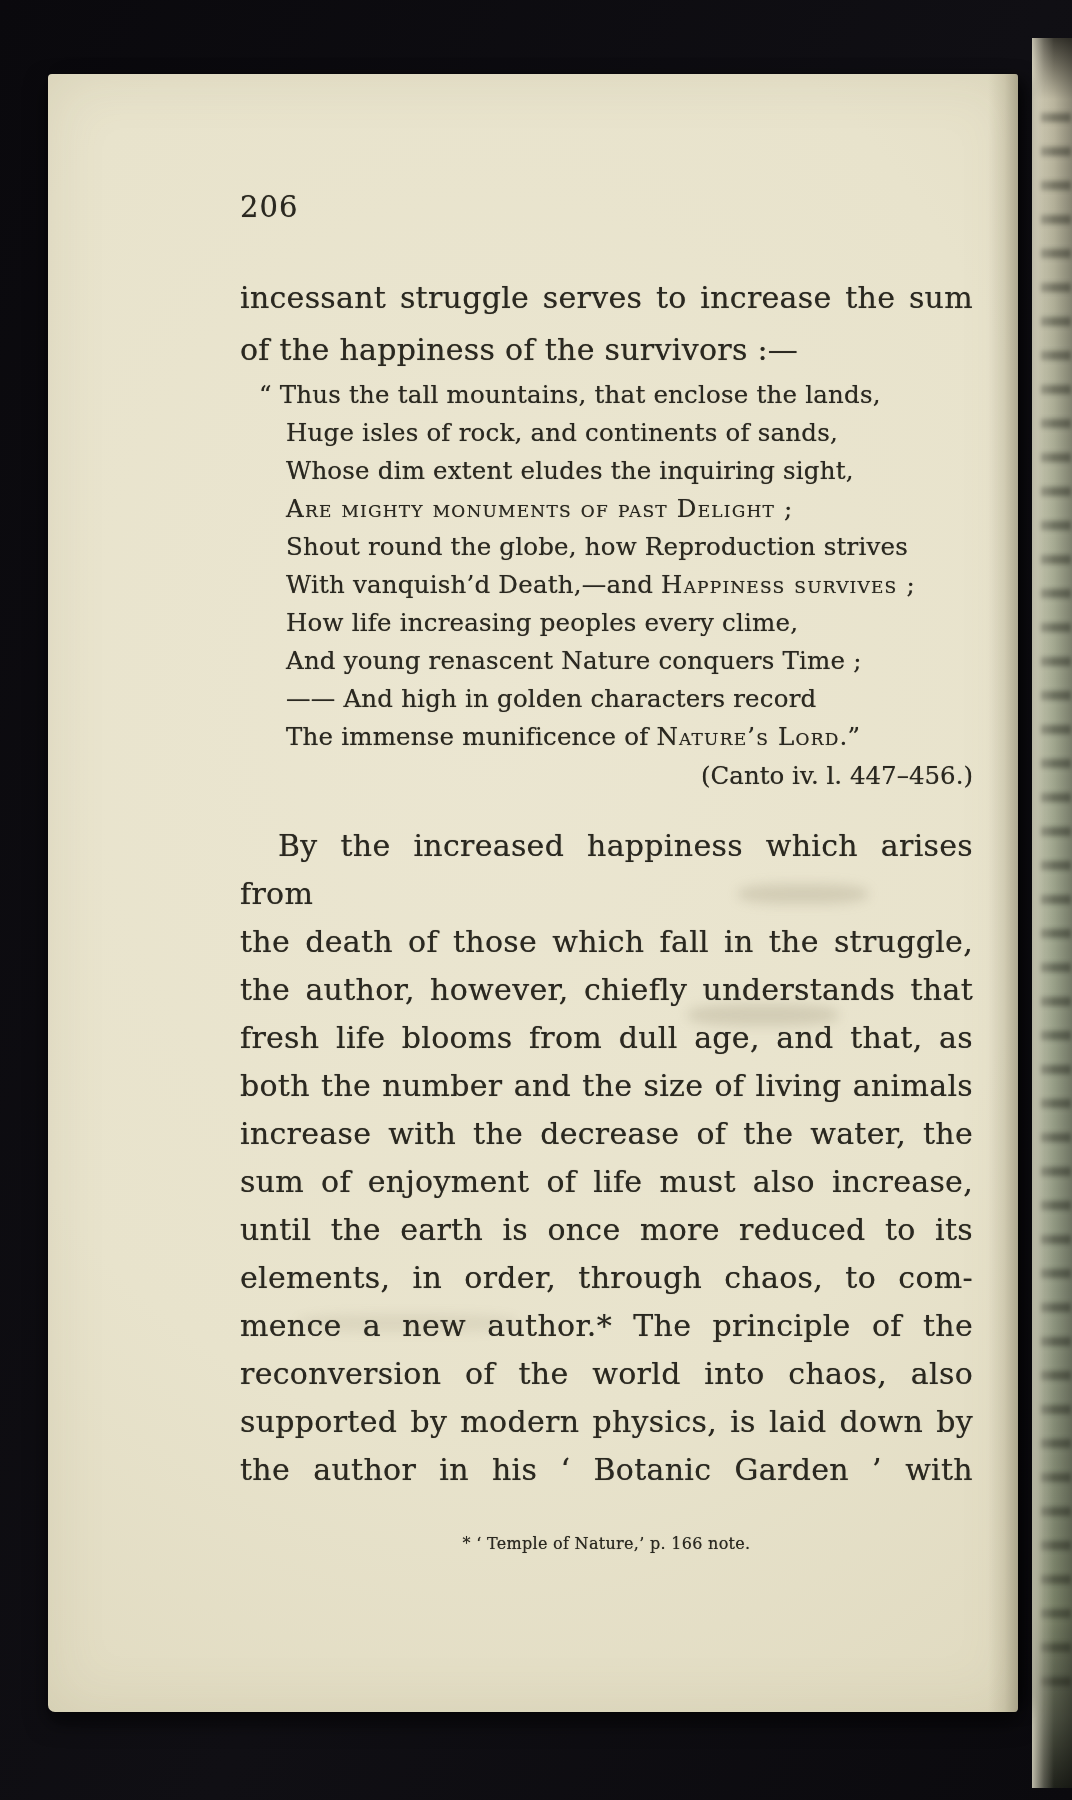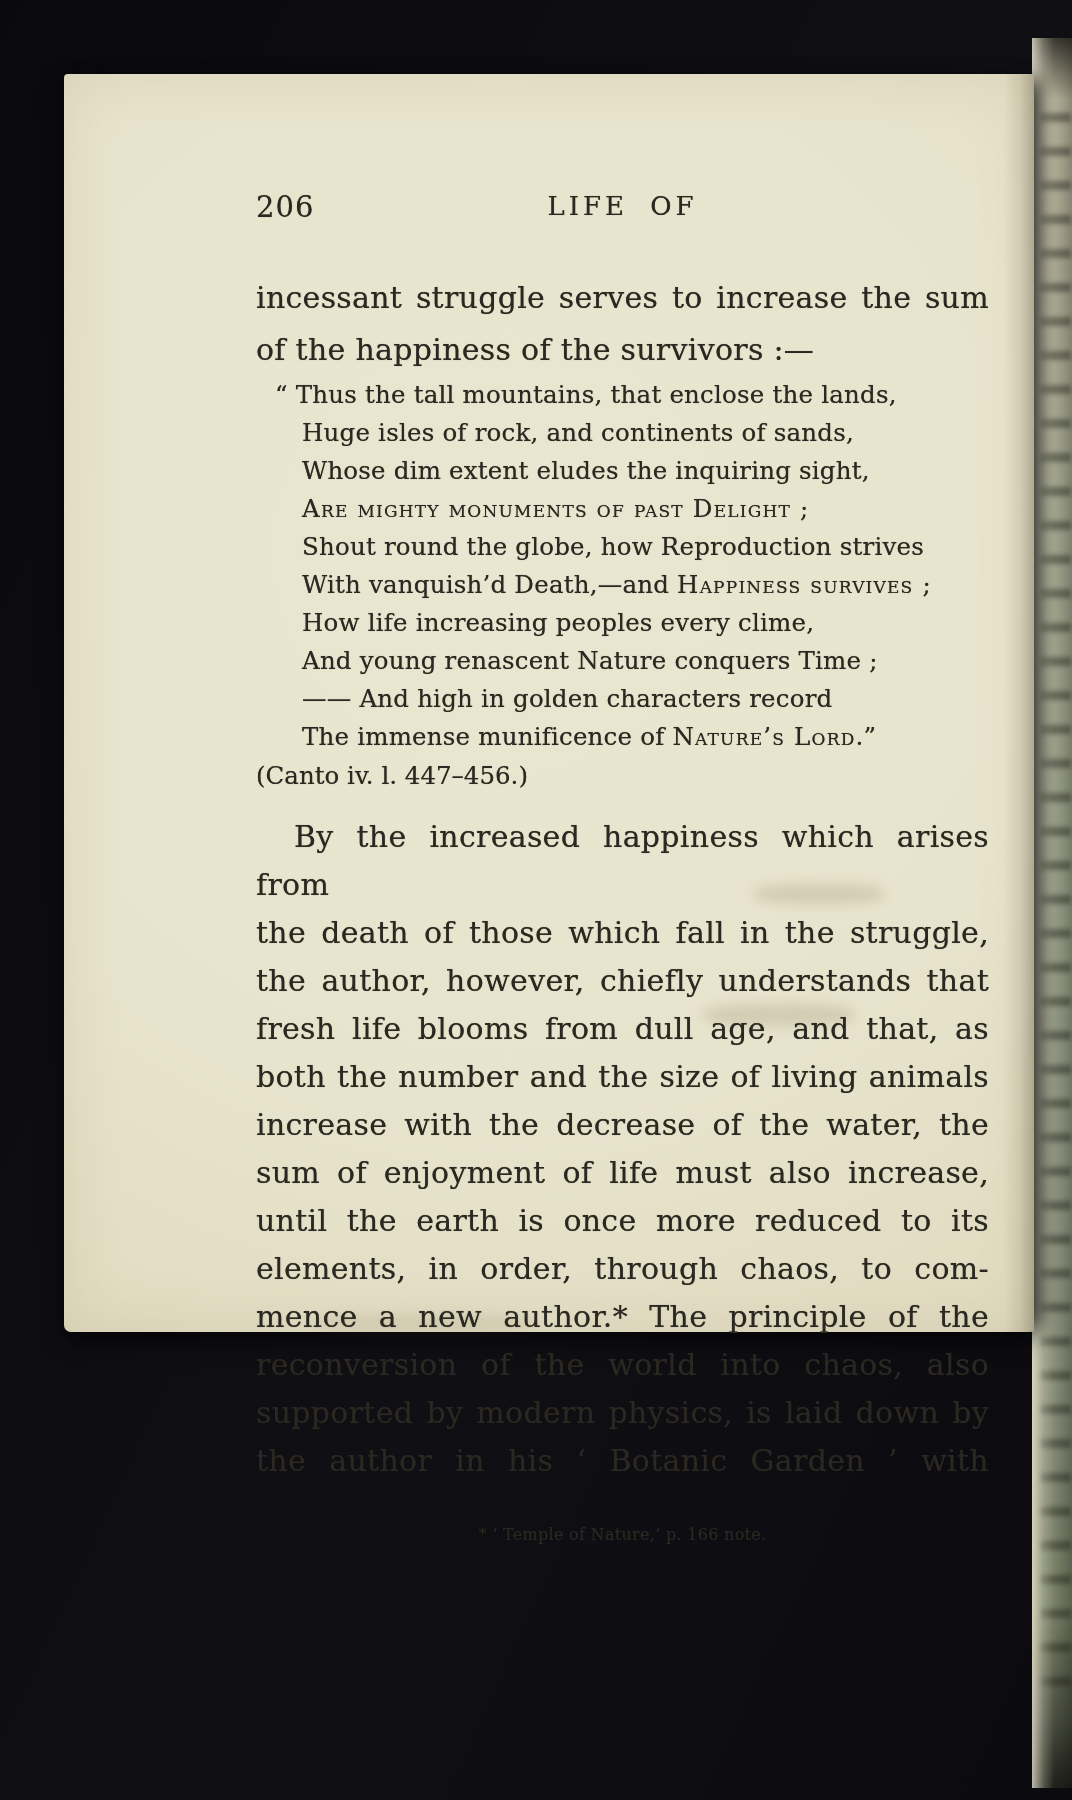--- a/index.html
+++ b/index.html
@@ -32,21 +32,21 @@
     opacity: 0.75;
   }
   .edge-strip::after { 
     content: ""; position: absolute; inset: 0;
     background: linear-gradient(90deg, rgba(240,235,214,0.75) 0%,
       rgba(240,235,214,0.25) 30%, rgba(0,0,0,0) 55%, rgba(0,0,0,0.25) 100%);
   }
 
   
   .paper {
-    position: absolute; left: 64px; top: 74px; width: 970px; height: 1258px;
+    position: absolute; left: 48px; top: 74px; width: 970px; height: 1638px;
     background:
       radial-gradient(ellipse 120% 90% at 45% 38%,
         #ebe6d1 0%, #e8e3cc 50%, #e0dac0 82%, #d7d0b4 100%);
     border-radius: 4px 3px 4px 7px;
     box-shadow: 12px 0 18px -6px rgba(0,0,0,0.65),
                 0 10px 22px rgba(0,0,0,0.55),
                 inset 0 0 60px rgba(130,118,80,0.14);
     z-index: 2;
   }
   .paper::after { 
@@ -81,45 +81,44 @@
   .para.last-left .line:last-child { text-align-last: left; }
   .para.indent-first .line:first-child { text-indent: 38px; }
 
   .intro { margin-top: 46px; }
 
   .poem { margin-left: 46px; font-size: 24.5px;
     line-height: 38px; letter-spacing: 0.2px; }
   .poem .line:first-child { text-indent: -27px; }
   .sc { font-variant: small-caps; letter-spacing: 1.2px; }
 
-  .citation { margin-top: 5px; font-size: 24.5px; text-align: left;
+  .citation { margin-top: 5px; font-size: 24.5px; text-align: right;
     padding-right: 52px; }
 
-  .bodytext { margin-top: 23px; line-height: 48px; }
+  .bodytext { margin-top: 32px; line-height: 48px; }
 
   .footnote { margin-top: 40px; font-size: 16px; text-align: center;
     letter-spacing: 0.3px; padding-right: 30px; }
 </style>
 </head>
 <body>
 
 <div class="scene">
 
   <div class="edge-strip"></div>
 
   <div class="paper">
     <div class="ghost g1"></div>
     <div class="ghost g2"></div>
     <div class="ghost g3"></div>
 
     <div class="content">
 
       <div class="header col">
         <span class="page-number">206</span>
-        <span class="running-title">LIFE OF</span>
       </div>
 
       <div class="intro para last-left col">
           <div class="line">incessant struggle serves to increase the sum</div>
           <div class="line">of the happiness of the survivors :—</div>
         </div>
 
       <div class="poem">
           <div class="line"><span>“ Thus the tall mountains, that enclose the lands,</span></div>
           <div class="line"><span>Huge isles of rock, and continents of sands,</span></div>

